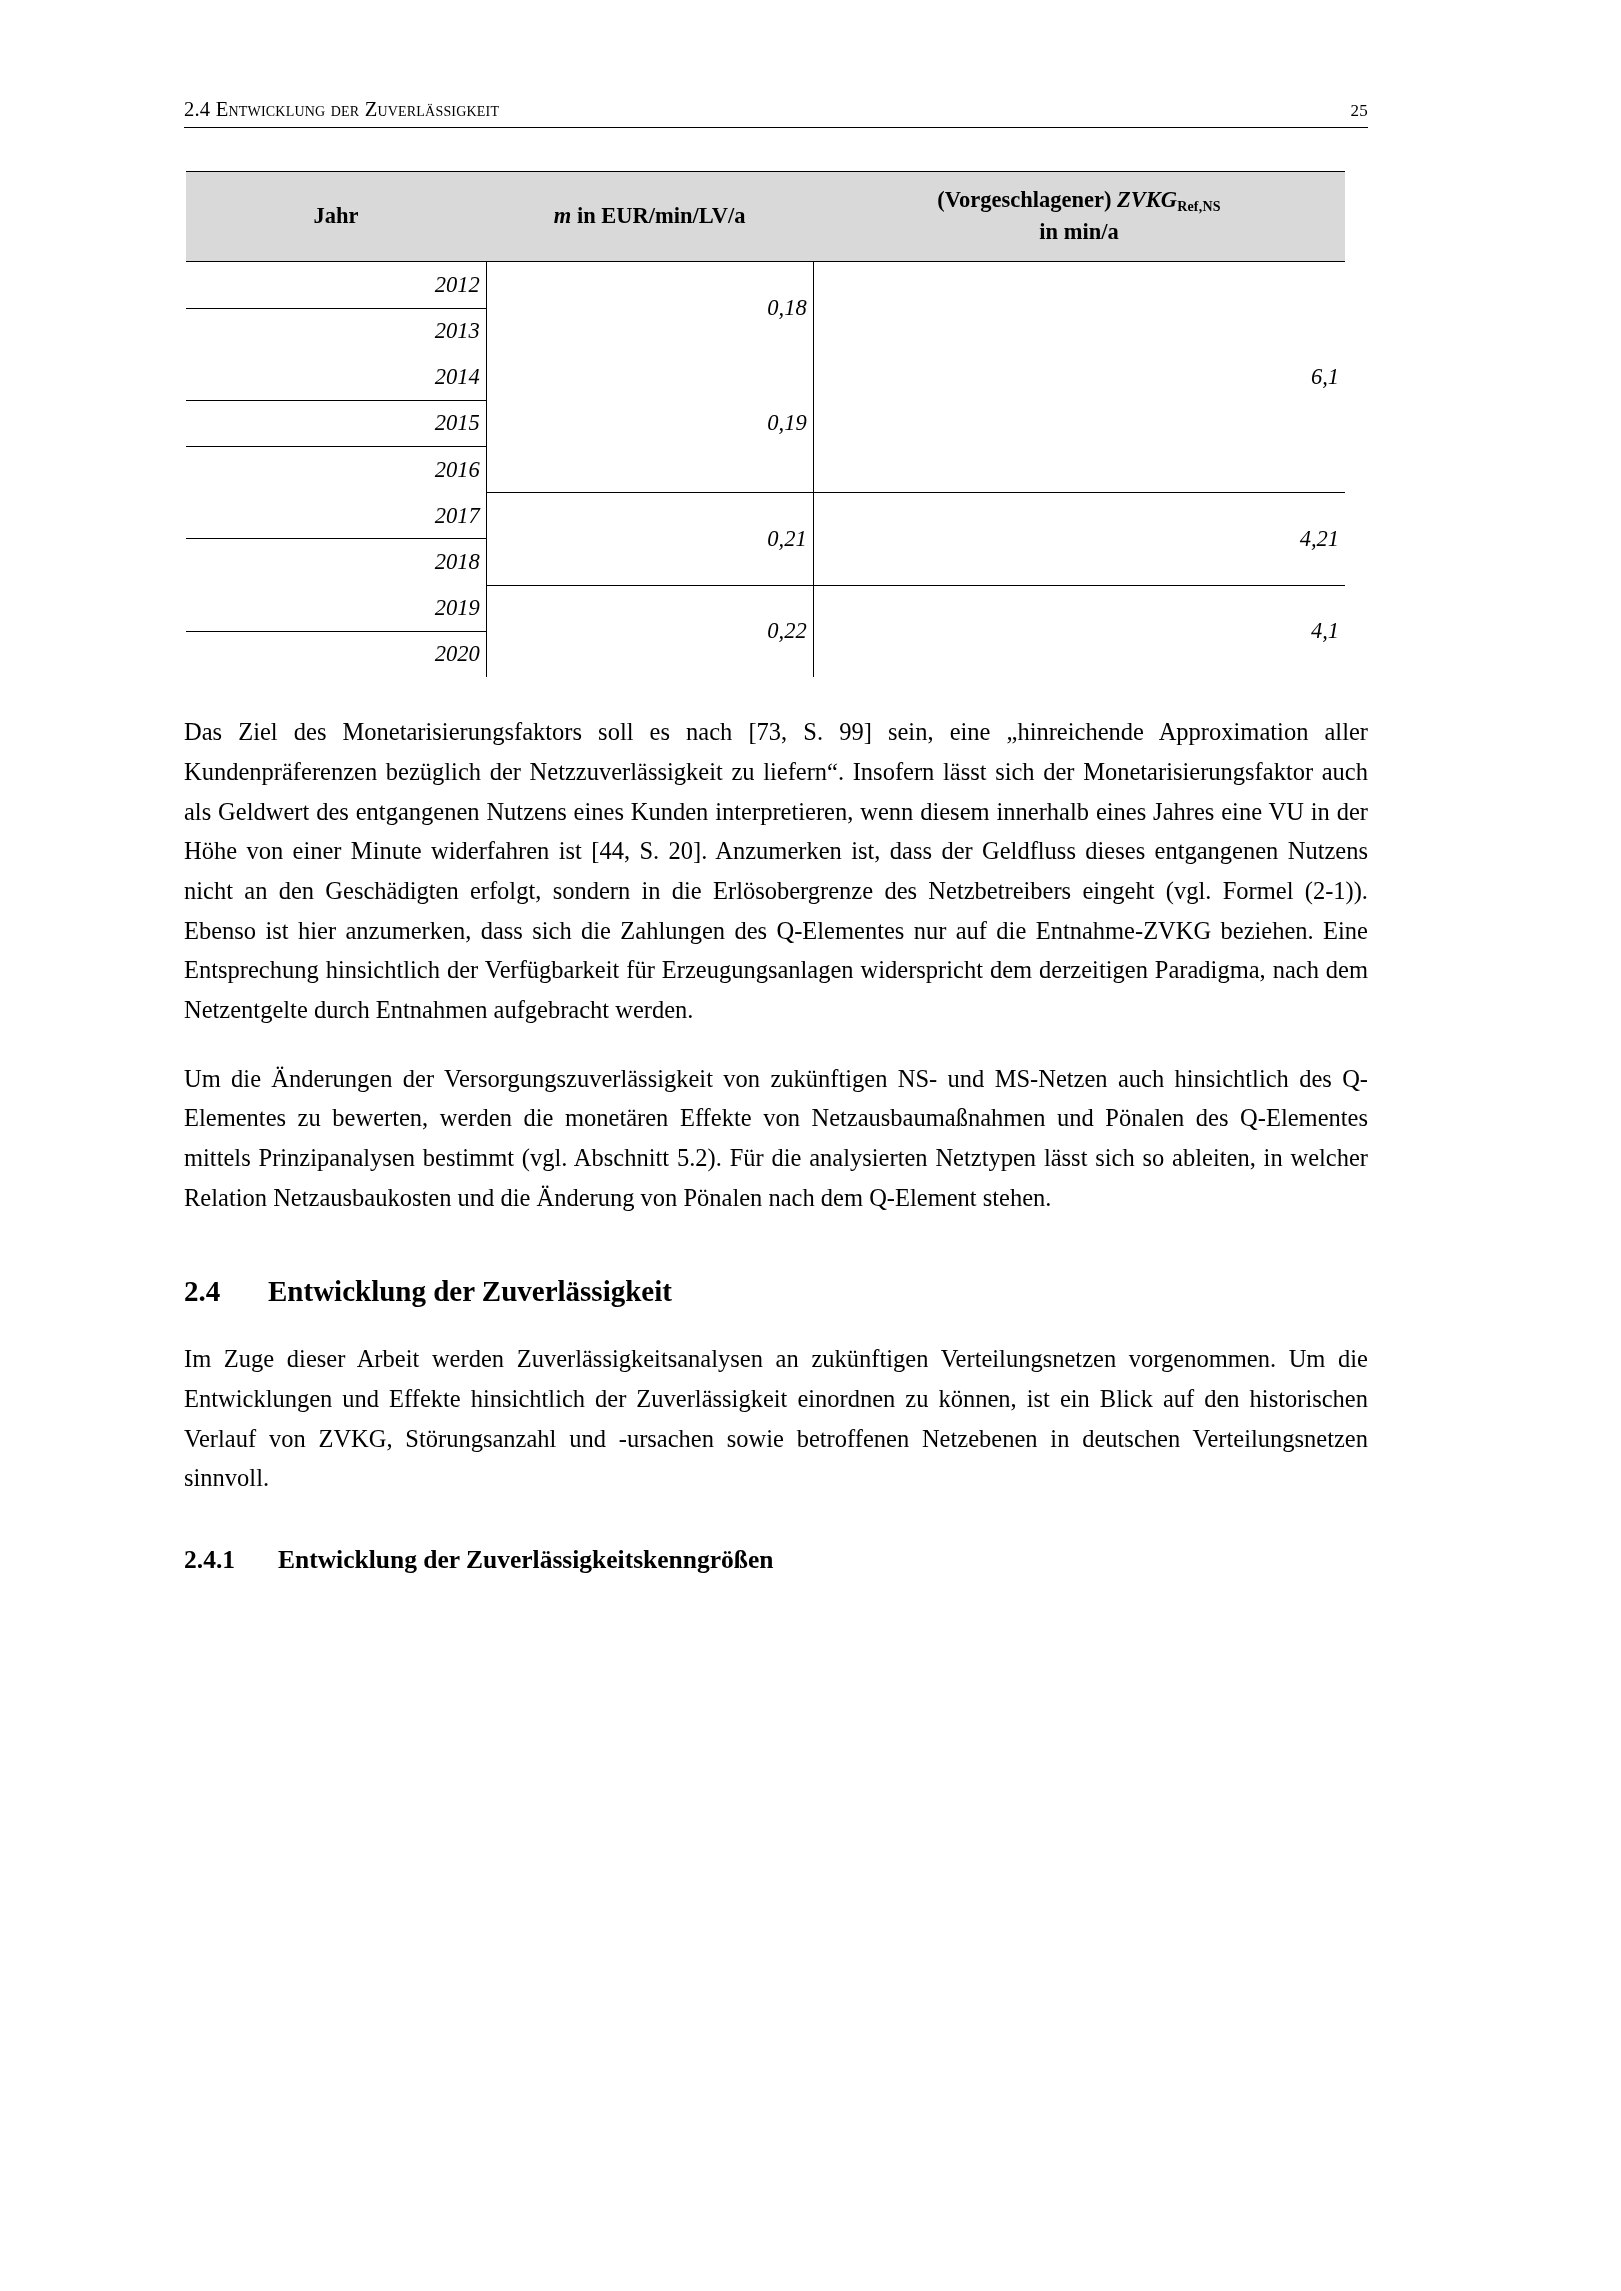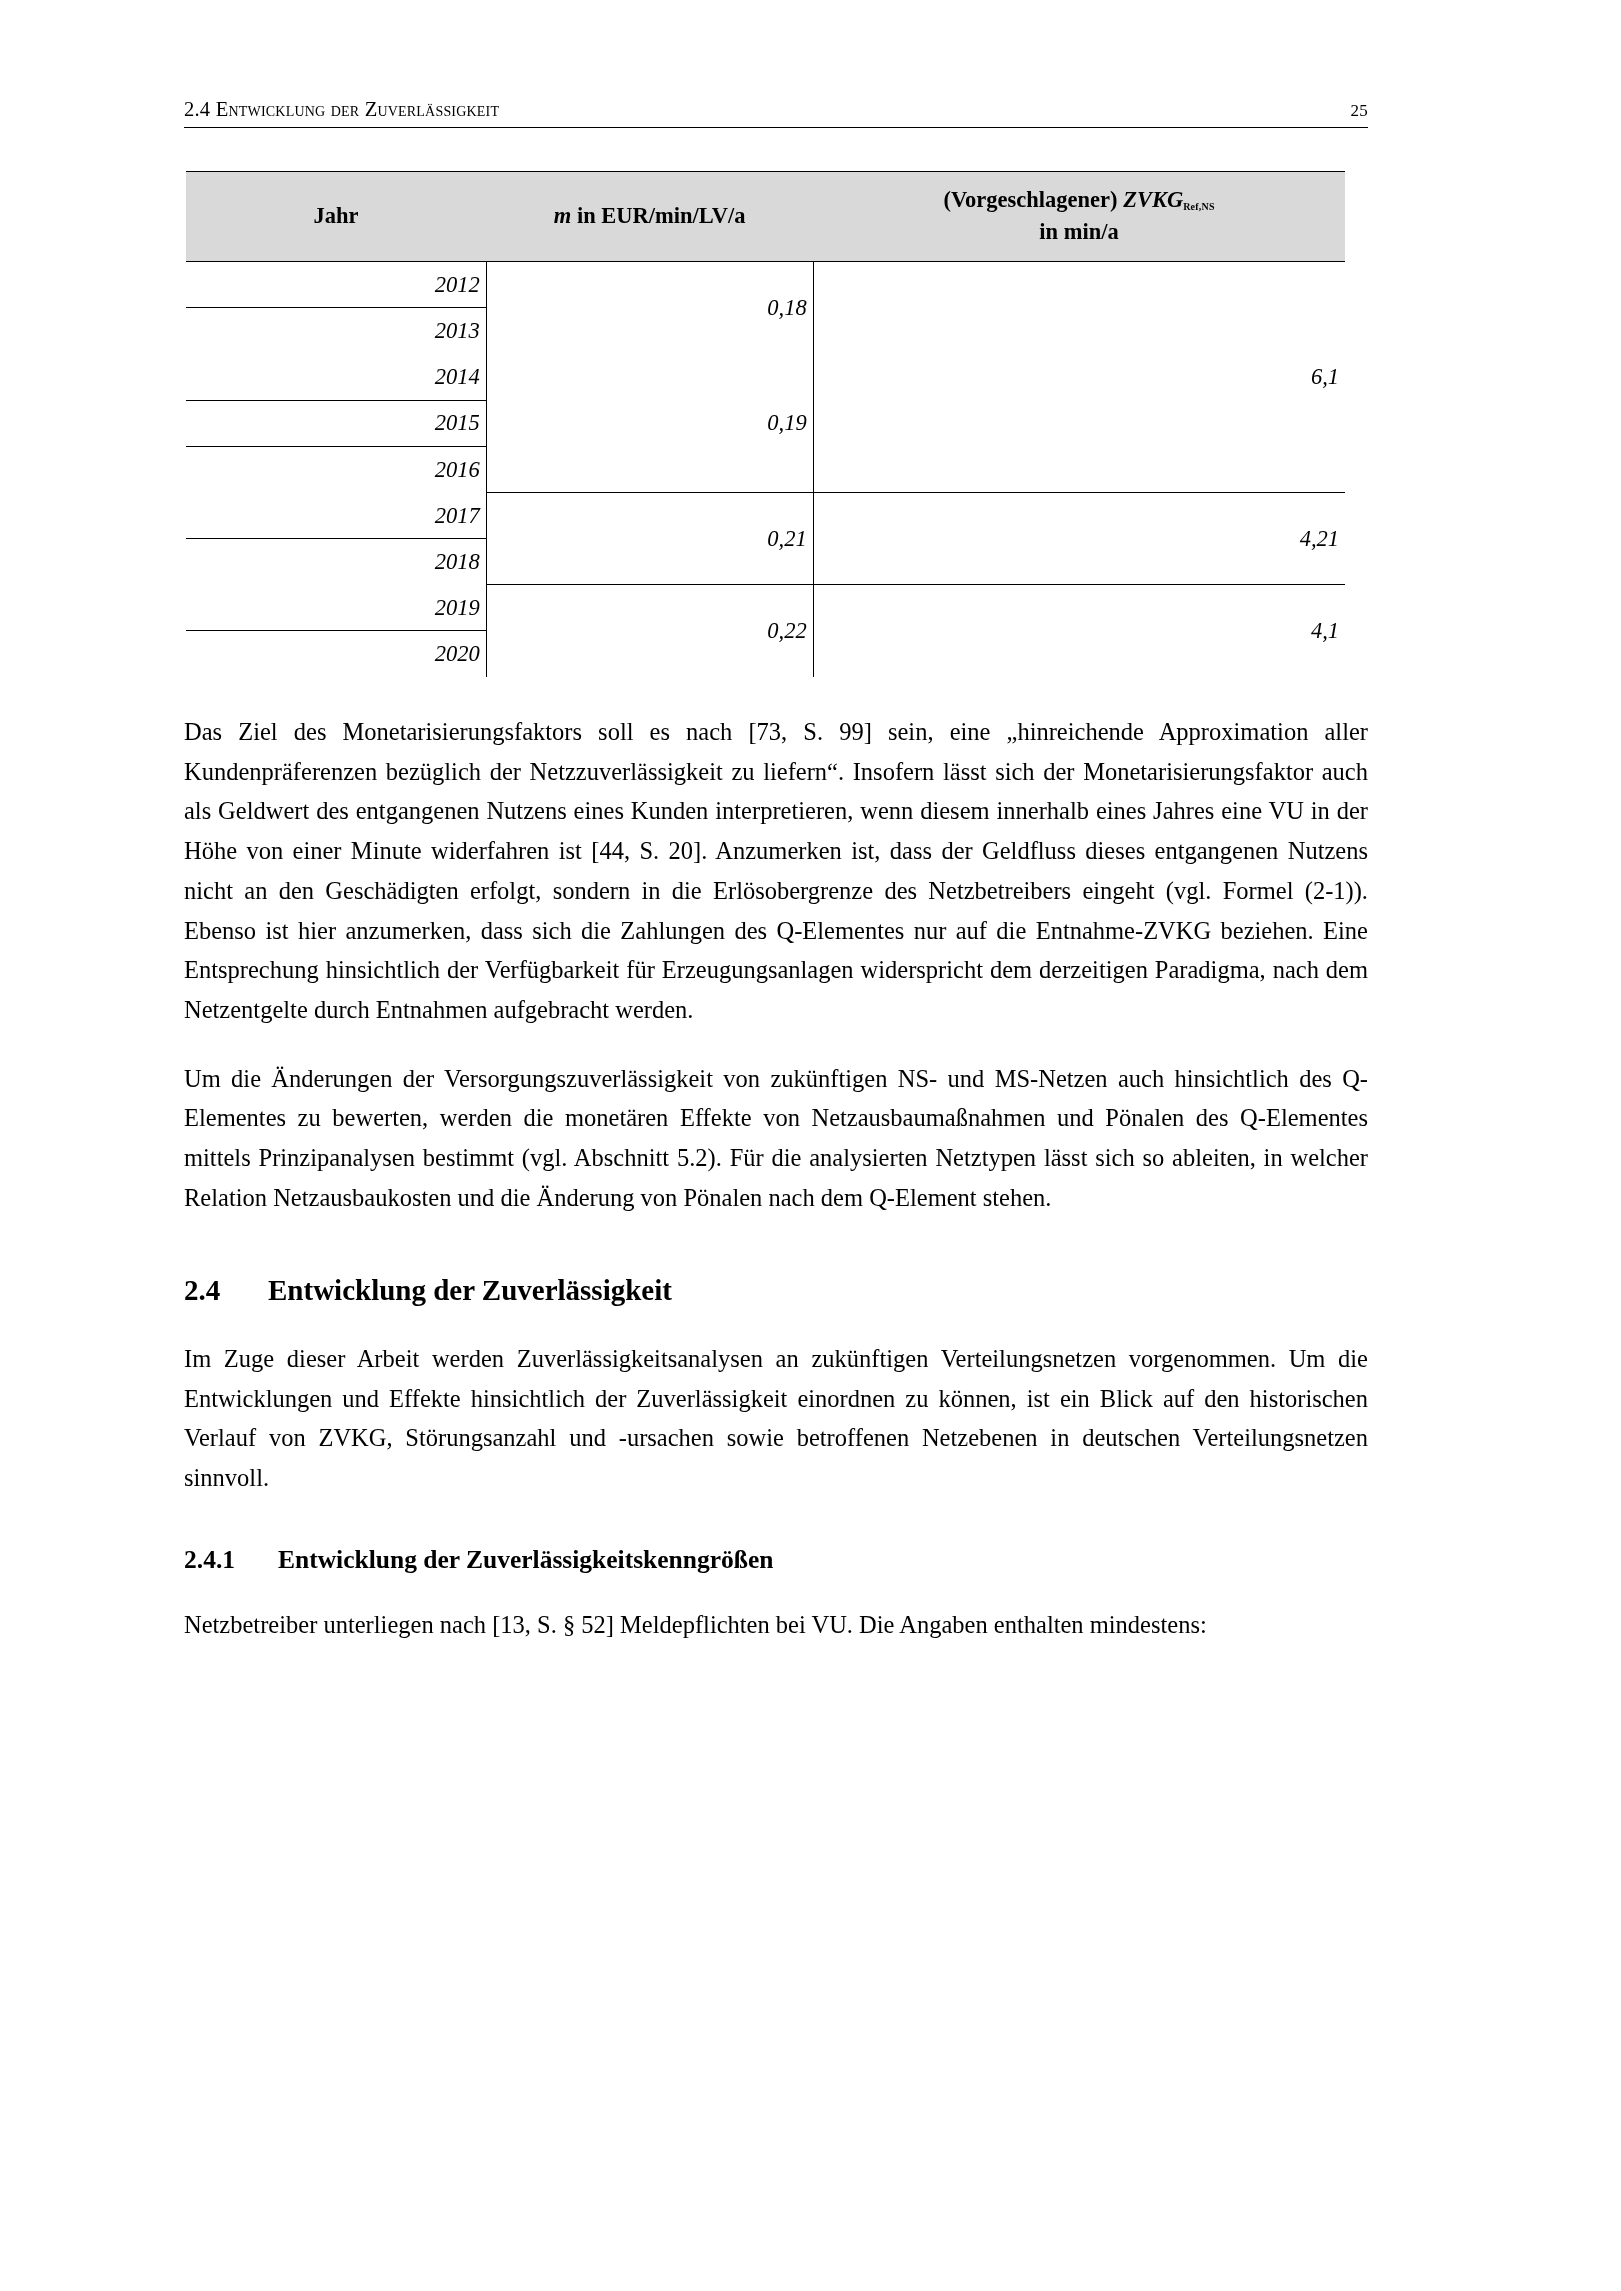--- a/index.html
+++ b/index.html
@@ -79,21 +79,21 @@
   td.jahr {
     border-bottom: 1.3px solid #000;
     width: 299px;
   }
   tr.last-year td.jahr { border-bottom: none; }
   td.grp-bottom {
     border-bottom: 1.3px solid #000;
     margin-left: 16px;
   }
   .saidi-sub {
-    font-size: 10px;
+    font-size: 14px;
     vertical-align: -0.25em;
     letter-spacing: 0.2px;
   }
   .ital { font-style: italic; }
 
   
   p.body {
     font-size: 24.5px;
     line-height: 1.62;
     text-align: justify;
@@ -198,17 +198,16 @@
     <h2 class="section">
       <span class="num">2.4</span><span>Entwicklung der Zuverlässigkeit</span>
     </h2>
 
     <p class="body">Im Zuge dieser Arbeit werden Zuverlässigkeitsanalysen an zukünftigen Verteilungsnetzen vorgenommen. Um die Entwicklungen und Effekte hinsichtlich der Zuverlässigkeit einordnen zu können, ist ein Blick auf den historischen Verlauf von ZVKG, Störungsanzahl und -ursachen sowie betroffenen Netzebenen in deutschen Verteilungsnetzen sinnvoll.</p>
 
     <h3 class="subsection">
       <span class="num">2.4.1</span><span>Entwicklung der Zuverlässigkeitskenngrößen</span>
     </h3>
 
-    <p class="body">Netzbetreiber unterliegen nach [13, S. § 52] Meldepflichten bei VU. Die Angaben enthalten mindestens:</p>
 
   </div>
 </div>
 
 
 </body></html>

